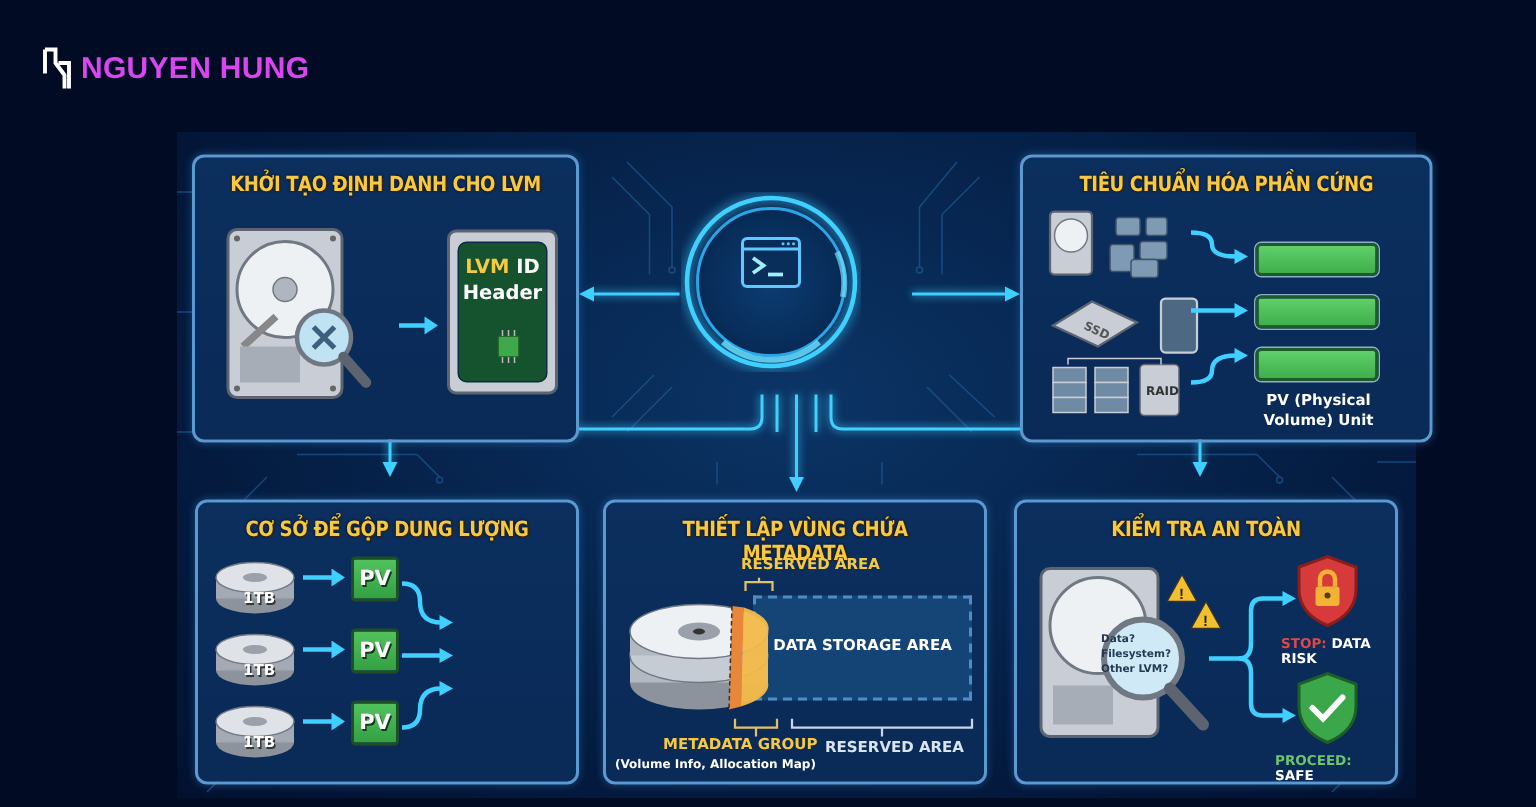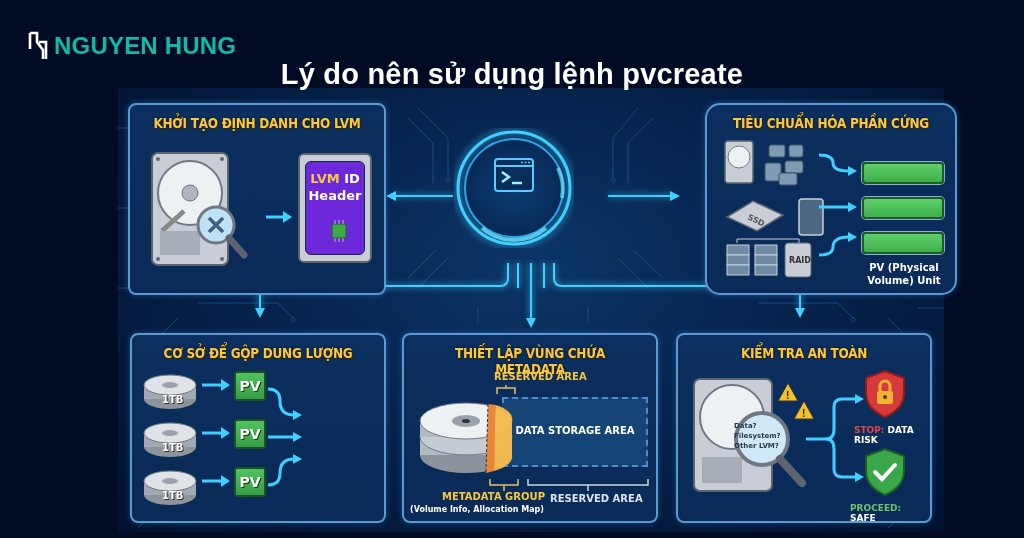--- a/index.html
+++ b/index.html
@@ -9,21 +9,21 @@
     font-family: "Liberation Sans", sans-serif;
     color: #fff;
     position: relative;
   }
   .stage { position: absolute; left: 0; top: 0; width: 1024px; height: 538px; }
   .bg-board {
     position: absolute; left: 118px; top: 88px; width: 826px; height: 444px;
     background: radial-gradient(ellipse at 50% 40%, #0b3566 0%, #072752 35%, #041a3e 70%, #021130 100%);
   }
   .logo { position: absolute; left: 28px; top: 31px; display: flex; align-items: center; gap: 6px; }
-  .logo-text { font-weight: 700; font-size: 24px; letter-spacing: 0.2px; color: #14b8a6; }
+  .logo-text { font-weight: 700; font-size: 20px; letter-spacing: 0.2px; color: #d946ef; }
   .title {
     position: absolute; left: 0; right: 0; top: 58px; text-align: center;
     font-size: 29px; font-weight: 700; color: #fff; letter-spacing: 0.2px;
   }
   .card {
     position: absolute; border: 2px solid #5b9ad1; border-radius: 8px;
     background: linear-gradient(180deg, #0b2f5e 0%, #0a2a57 100%);
     box-shadow: 0 0 6px rgba(70,160,240,0.35);
   }
   .card-title {
@@ -104,21 +104,20 @@
     </svg>
   </div>
 
   <div class="logo">
     <svg width="20" height="30" viewBox="0 0 20 30">
       <path d="M2 2 L2 18 M2 2 L9 2 L9 11 L15 19 L15 28 M11 11 L18 11 L18 28" stroke="#fff" stroke-width="2.6" fill="none"></path>
     </svg>
     <span class="logo-text">NGUYEN HUNG</span>
   </div>
 
-  <div class="title">Lý do nên sử dụng lệnh pvcreate</div>
 
   <div class="abs" style="left:454px;top:128px;width:120px;height:120px;">
     <svg width="120" height="120" viewBox="0 0 120 120" style="position:absolute;left:0;top:0">
       <defs>
         <radialGradient id="hubfill" cx="50%" cy="50%" r="50%">
           <stop offset="0%" stop-color="#0c3d74"></stop>
             <stop offset="100%" stop-color="#072a55"></stop>
         </radialGradient>
       </defs>
       <circle cx="60" cy="60" r="56" fill="none" stroke="#3fd0ff" stroke-width="3" style="filter:drop-shadow(0 0 4px #3fd0ff)"></circle>
@@ -151,41 +150,41 @@
       <rect x="10" y="80" width="40" height="24" fill="#a7adb6"></rect>
       <circle cx="66" cy="74" r="18" fill="#bfe3f3" stroke="#707884" stroke-width="3"></circle>
       <path d="M59 67 L73 81 M73 67 L59 81" stroke="#3c5f7e" stroke-width="3.5"></path>
       <path d="M79 87 L94 104" stroke="#5d6470" stroke-width="7" stroke-linecap="round"></path>
     </svg>
     <svg class="abs" style="left:136px;top:106px" width="26" height="12">
       <line x1="0" y1="6" x2="18" y2="6" stroke="#3fd0ff" stroke-width="3"></line>
         <polygon points="26,6 17,0 17,12" fill="#3fd0ff"></polygon>
     </svg>
     <div class="abs" style="left:168px;top:48px;width:74px;height:110px;border-radius:6px;background:#c9ced6;border:2px solid #5d6470;">
-      <div class="abs" style="left:5px;top:6px;right:5px;bottom:6px;background:#6d28d9;border-radius:6px;border:1px solid #0e2a44;">
+      <div class="abs" style="left:5px;top:6px;right:5px;bottom:6px;background:#14532d;border-radius:6px;border:1px solid #0e2a44;">
         <div class="abs small-white" style="left:0;right:0;top:8px;text-align:center;font-size:13px;line-height:17px;">
           <span style="color:#f6c945">LVM</span><span> ID</span><br>
           <span>Header</span>
         </div>
         <svg class="abs" style="left:22px;top:58px" width="22" height="22">
           <rect x="4" y="4" width="14" height="14" fill="#3fa84a" stroke="#1e5a26"></rect>
           <g stroke="#bbb" stroke-width="1">
               <line x1="7" y1="0" x2="7" y2="4"></line>
               <line x1="11" y1="0" x2="11" y2="4"></line>
               <line x1="15" y1="0" x2="15" y2="4"></line>
               <line x1="7" y1="18" x2="7" y2="22"></line>
               <line x1="11" y1="18" x2="11" y2="22"></line>
               <line x1="15" y1="18" x2="15" y2="22"></line>
             </g>
         </svg>
       </div>
     </div>
   </div>
 
-  <div class="card" style="left:705px;top:103px;width:252px;height:192px;border-radius:15px;">
+  <div class="card" style="left:680px;top:103px;width:275px;height:192px;">
     <div class="card-title">TIÊU CHUẨN HÓA PHẦN CỨNG</div>
     <svg class="abs" style="left:16px;top:34px" width="110" height="150" viewBox="0 0 110 150">
       <rect x="2" y="2" width="28" height="42" rx="3" fill="#c9ced6" stroke="#5d6470" stroke-width="1.5"></rect>
       <circle cx="16" cy="18" r="11" fill="#eef1f4" stroke="#707884"></circle>
       <g fill="#7f9ab3" stroke="#3d5468">
           <rect x="46" y="6" width="16" height="12" rx="2"></rect>
           <rect x="66" y="6" width="14" height="12" rx="2"></rect>
           <rect x="62" y="22" width="18" height="12" rx="2"></rect>
           <rect x="42" y="24" width="16" height="18" rx="2"></rect>
           <rect x="56" y="34" width="18" height="12" rx="2"></rect>

